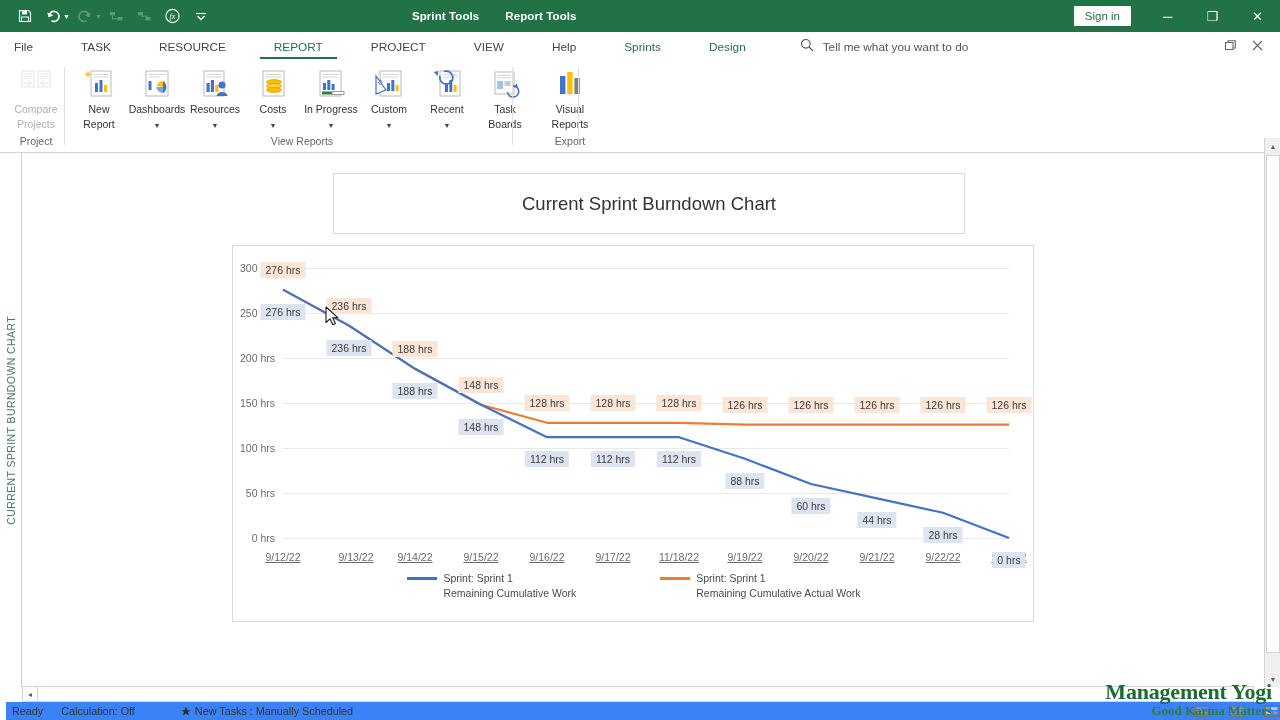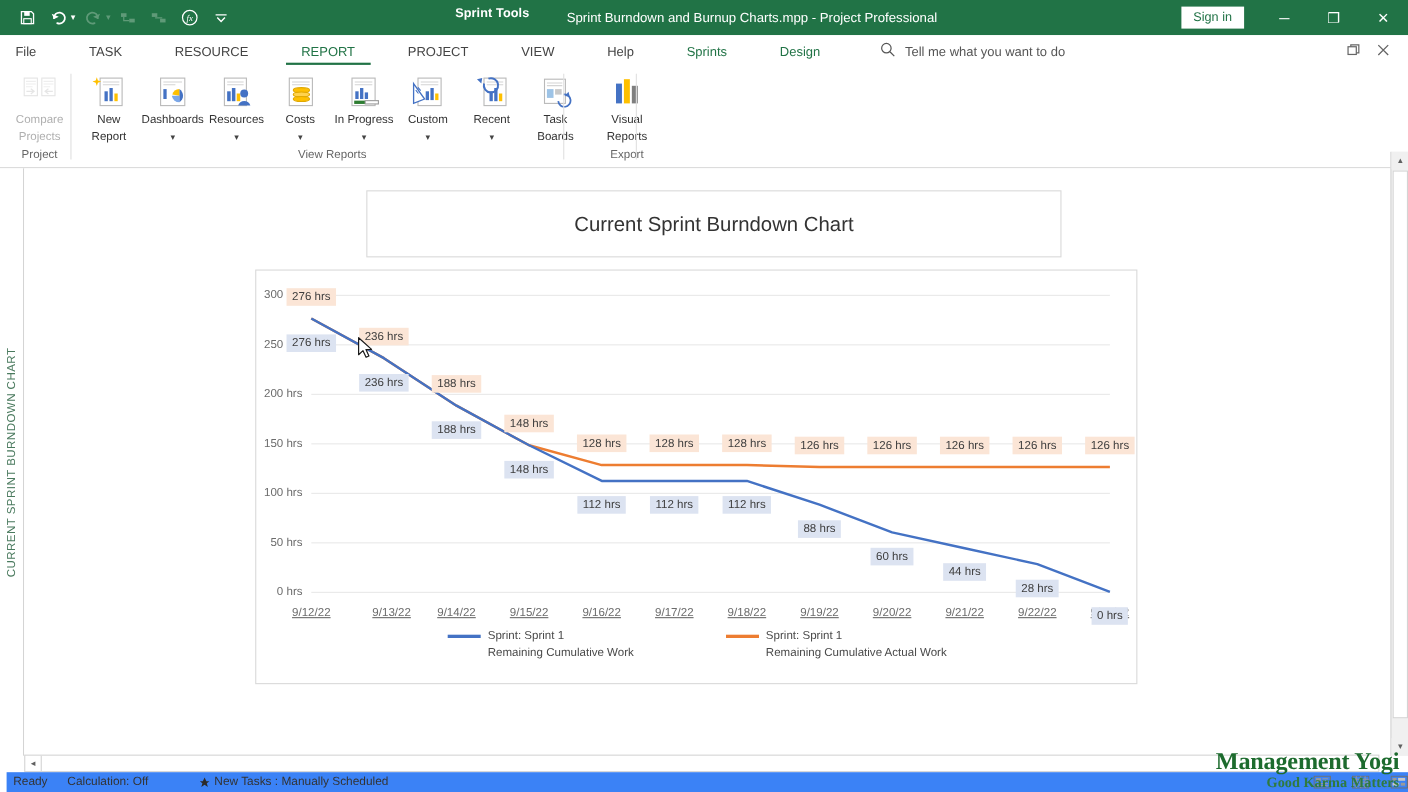--- a/index.html
+++ b/index.html
@@ -18,21 +18,21 @@
   .qat { display: flex; align-items: center; height: 32px; padding-left: 12px; gap: 2px; }
   .qat-btn {
     width: 26px; height: 26px; display: flex; align-items: center; justify-content: center;
     color: #ffffff; font-size: 13px; line-height: 1;
   }
   .qat-btn.dim { color: #5f9a78; }
   .qat-btn svg { display: block; }
   .qat-caret { font-size: 7px; margin-left: -3px; color: #ffffff; }
   .qat-group { display: flex; align-items: center; }
 
-  .ctx-tabs { display: flex; align-items: center; height: 20px; margin-left: 198px; gap: 26px; flex-direction: column; }
+  .ctx-tabs { display: flex; align-items: center; height: 20px; margin-left: 198px; gap: 26px; }
   .ctx-tab {
     color: #ffffff; font-size: 11.5px; font-weight: bold; letter-spacing: .1px;
   }
   .doc-title {
     color: #ffffff; font-size: 12px; margin-left: 32px; white-space: nowrap;
   }
   .tb-right {
     position: absolute; right: 0; top: 0; height: 32px; display: flex; align-items: center;
   }
   .signin {
@@ -264,21 +264,20 @@
           <path d="M3.5 6 L7 9.5 L10.5 6" stroke="#fff" stroke-width="1.3" fill="none"></path>
         </svg>
     </div>
   </div>
 
   <div class="ctx-tabs">
     <div class="ctx-tab">Sprint Tools</div>
     <div class="ctx-tab">Report Tools</div>
   </div>
 
-  <div class="doc-title">Sprint Burndown and Burnup Charts.mpp  -  Project Professional</div>
 
   <div class="tb-right">
     <div class="signin">Sign in</div>
     <div class="win-btn">─</div>
     <div class="win-btn">❐</div>
     <div class="win-btn">✕</div>
   </div>
 </div>
 
 <div class="ribbon-tabs" id="ribbon-tabs">
@@ -498,21 +497,21 @@
         <div class="gridline" style="top: 67px;"></div>
         <div class="ylab" style="top: 67px;">250 hrs</div>
         <div class="gridline" style="top: 22px;"></div>
         <div class="ylab" style="top: 22px;">300 hrs</div>
         <div class="xlab" style="left: 50px;">9/12/22</div>
         <div class="xlab" style="left: 116px; padding-left: 14px;">9/13/22</div>
         <div class="xlab" style="left: 182px;">9/14/22</div>
         <div class="xlab" style="left: 248px;">9/15/22</div>
         <div class="xlab" style="left: 314px;">9/16/22</div>
         <div class="xlab" style="left: 380px;">9/17/22</div>
-        <div class="xlab" style="left: 446px;">9/18/22</div>
+        <div class="xlab" style="left: 446px;">11/18/22</div>
         <div class="xlab" style="left: 512px;">9/19/22</div>
         <div class="xlab" style="left: 578px;">9/20/22</div>
         <div class="xlab" style="left: 644px;">9/21/22</div>
         <div class="xlab" style="left: 710px;">9/22/22</div>
         <div class="xlab" style="left: 776px;">9/23/22</div>
         <svg width="802" height="377" style="position: absolute; left: 0px; top: 0px;">
           <polyline points="50,43.599999999999994 116,79.60000000000002 182,122.79999999999998 247.99999999999997,158.79999999999998 314,176.8 380,176.8 445.99999999999994,176.8 512,178.60000000000002 578,178.60000000000002 644,178.60000000000002 710,178.60000000000002 776,178.60000000000002" fill="none" stroke="#ed7d31" stroke-width="2.2" stroke-linejoin="round"></polyline>
           <polyline points="50,43.599999999999994 116,79.60000000000002 182,122.79999999999998 247.99999999999997,158.79999999999998 314,191.2 380,191.2 445.99999999999994,191.2 512,212.8 578,238 644,252.4 710,266.8 776,292" fill="none" stroke="#4472c4" stroke-width="2.2" stroke-linejoin="round"></polyline>
         </svg>
         <div class="dlabel blue" style="left: 50px; top: 65.6px;">276 hrs</div>

